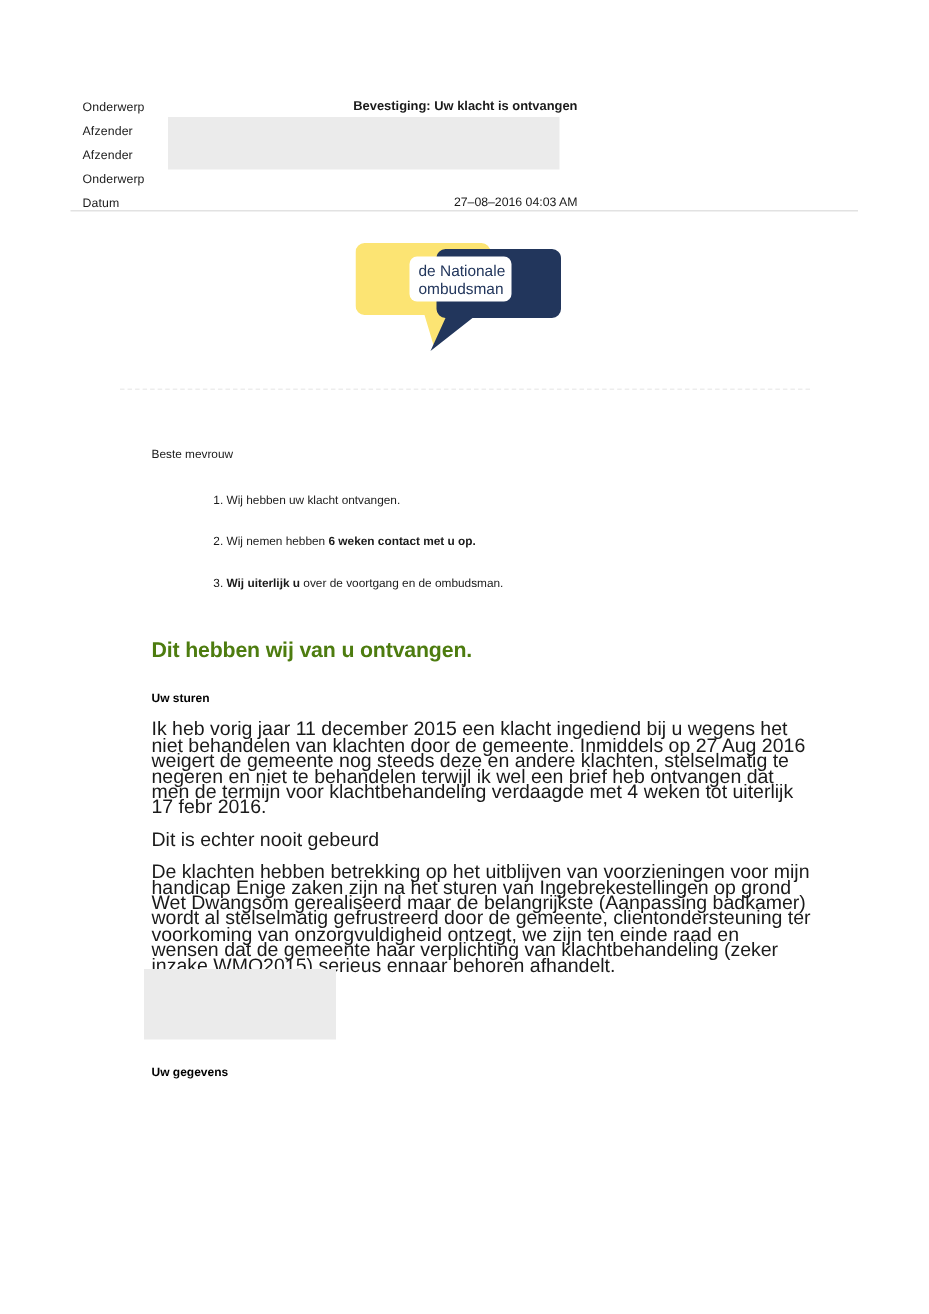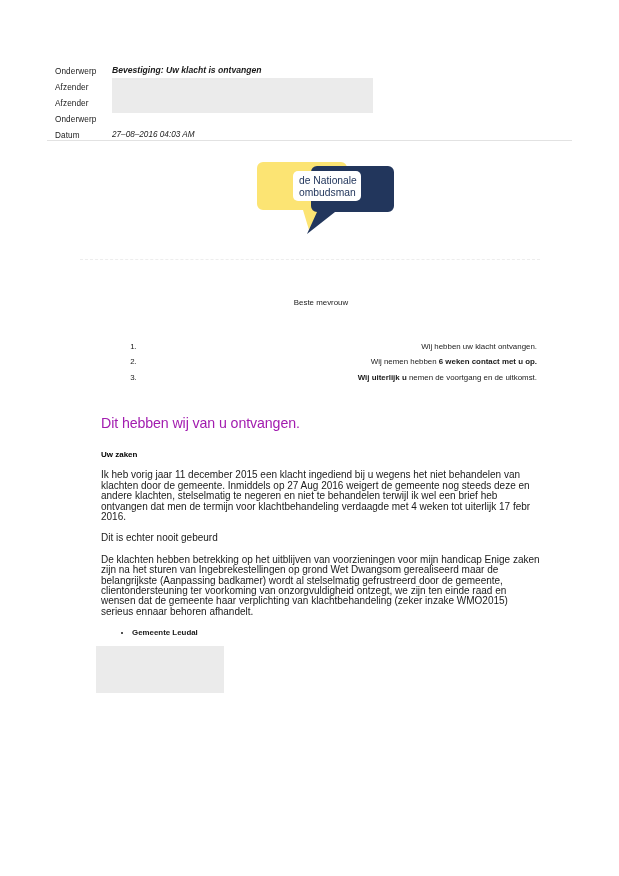--- a/index.html
+++ b/index.html
@@ -21,33 +21,33 @@
     position: absolute;
     left: 55px;
     top: 63px;
     width: 330px;
   }
   .meta-row {
     display: flex;
     align-items: flex-start;
     line-height: 15px;
     min-height: 15px;
+    justify-content: space-between;
   }
   .meta-label {
     width: 57px;
     flex: 0 0 57px;
     font-size: 8.2px;
     color: #1a1a1a;
     letter-spacing: 0.1px;
     padding-top: 1px;
   }
   .meta-value {
     font-size: 8.2px;
     color: #1a1a1a;
-    font-style: italic;
   }
   .meta-value.bold {
     font-weight: bold;
     font-size: 8.6px;
   }
 
   
   .redaction-header {
     position: absolute;
     left: 112px;
@@ -79,67 +79,67 @@
     left: 80px;
     top: 259px;
     width: 460px;
     height: 0;
     border-top: 1px dashed #ededed;
   }
 
   
   .logo {
     position: absolute;
-    left: 257px;
+    left: 237px;
     top: 160px;
     width: 137px;
     height: 76px;
   }
   .logo svg { display: block; }
 
   
   .body-content {
     position: absolute;
     left: 101px;
     top: 298px;
     width: 440px;
   }
   .para {
     font-size: 7.9px;
     line-height: 10.6px;
     margin: 0 0 14px 0;
     color: #1a1a1a;
   }
-  .salutation { margin-bottom: 32px; text-align: center; }
+  .salutation { margin-bottom: 19px; }
 
   ol.steps {
     margin: 0 0 0 0;
     padding-left: 34px;
     font-size: 7.9px;
     line-height: 11.6px;
   }
-  ol.steps li { margin: 4px; padding: 0; text-align: right; }
+  ol.steps li { margin: 16px; padding: 0; }
 
   h1.big-heading {
     font-size: 14.2px;
-    font-weight: normal;
+    font-weight: bold;
     margin: 32px 0 0 0;
     letter-spacing: -0.1px;
-    color: #a21caf;
+    color: #4d7c0f;
   }
 
   h2.sub-heading {
     font-size: 8px;
     font-weight: bold;
     margin: 19px 0 0 0;
     color: #000;
   }
 
   .block-para {
-    font-size: 10px;
+    font-size: 13px;
     line-height: 10.4px;
     margin: 11px 0 0 0;
     color: #1a1a1a;
   }
 
   ul.instanties {
     margin: 10px 0 0 0;
     padding-left: 31px;
     font-size: 7.9px;
     line-height: 11px;
@@ -207,27 +207,27 @@
 
 
   <ol class="steps">
     <li>
       <span>Wij hebben uw klacht ontvangen.</span><b></b><span></span>
     </li>
     <li>
       <span>Wij nemen hebben </span><b>6 weken contact met u op.</b><span></span>
     </li>
     <li>
-      <span></span><b>Wij uiterlijk u</b><span> nemen de voortgang en de uitkomst.</span>
+      <span></span><b>Wij uiterlijk u</b><span> over de voortgang en de ombudsman.</span>
     </li>
   </ol>
 
   <h1 class="big-heading">Dit hebben wij van u ontvangen.</h1>
 
-  <h2 class="sub-heading">Uw zaken</h2>
+  <h2 class="sub-heading">Uw sturen</h2>
 
   <p class="block-para">Ik heb vorig jaar 11 december 2015 een klacht ingediend bij u wegens het niet behandelen van klachten door de gemeente. Inmiddels op 27 Aug 2016 weigert de gemeente nog steeds deze en andere klachten, stelselmatig te negeren en niet te behandelen terwijl ik wel een brief heb ontvangen dat men de termijn voor klachtbehandeling verdaagde met 4 weken tot uiterlijk 17 febr 2016.</p>
 
   <p class="block-para">Dit is echter nooit gebeurd</p>
 
   <p class="block-para">De klachten hebben betrekking op het uitblijven van voorzieningen voor mijn handicap Enige zaken zijn na het sturen van Ingebrekestellingen op grond Wet Dwangsom gerealiseerd maar de belangrijkste (Aanpassing badkamer) wordt al stelselmatig gefrustreerd door de gemeente, clientondersteuning ter voorkoming van onzorgvuldigheid ontzegt, we zijn ten einde raad en wensen dat de gemeente haar verplichting van klachtbehandeling (zeker inzake WMO2015) serieus ennaar behoren afhandelt.</p>
 
 
   <ul class="instanties">
     <li>Gemeente Leudal</li>

